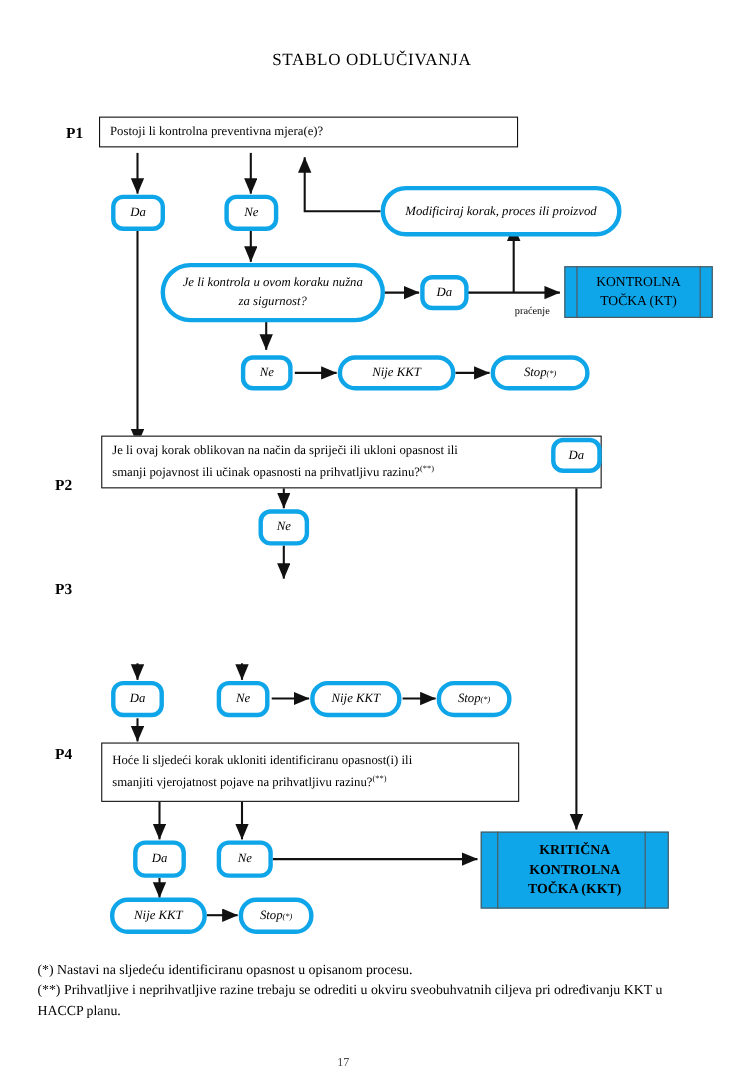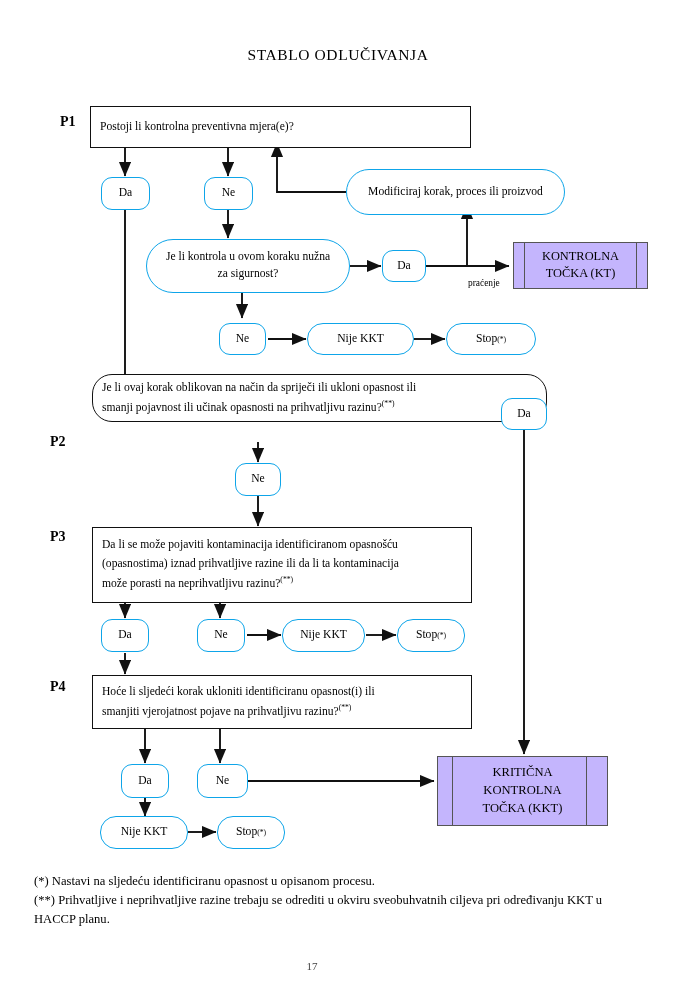--- a/index.html
+++ b/index.html
@@ -17,34 +17,34 @@
   
   .qbox{position:absolute;border:1.6px solid #111;background:#fff;
         box-sizing:border-box;}
   .qbox .txt{position:absolute;left:9px;right:9px;top:50%;
              transform:translateY(-50%);
              font-size:11.6px;line-height:1.62;text-align:justify;
              text-align-last:left;}
   .qbox .txt.one{text-align:left;}
 
   
-  .node{position:absolute;border:1px solid #0ea5e9;background:#fff;
+  .node{position:absolute;border:4px solid #0ea5e9;background:#fff;
         box-sizing:border-box;display:flex;align-items:center;
         justify-content:center;font-size:11.6px;text-align:center;
-        line-height:1.45;}
+        line-height:1.45;font-style:italic;}
 
   
-  .term{position:absolute;border:1.3px solid #555;background:#c4b5fd;
+  .term{position:absolute;border:1.3px solid #555;background:#0ea5e9;
         box-sizing:border-box;}
   .term .inner{position:absolute;top:-1.3px;bottom:-1.3px;
                border-left:1.3px solid #555;border-right:1.3px solid #555;}
   .term .tlbl{position:absolute;left:0;right:0;top:50%;
               transform:translateY(-50%);text-align:center;
               font-size:12.4px;line-height:1.42;}
-  .term.kkt .tlbl{font-weight:normal;font-size:12.6px;}
+  .term.kkt .tlbl{font-weight:bold;font-size:12.6px;}
 
   .sup{font-size:7.6px;vertical-align:super;}
 
   .edgelabel{position:absolute;font-size:9.4px;}
 
   .notes{position:absolute;left:34px;top:872px;width:610px;
          font-size:12.6px;line-height:1.52;}
   .pageno{position:absolute;left:0;top:960px;width:624px;text-align:center;
           font-size:11px;color:#444;}
 
@@ -110,21 +110,21 @@
 
       <line x1="248" y1="781" x2="434" y2="781" marker-end="url(#ah)"></line>
     </g>
   </svg>
 
   <div class="plabel" style="left:50px;top:114px;margin-left:10px;">P1</div>
   <div class="plabel" style="left:50px;top:398px;margin-top:36px;">P2</div>
   <div class="plabel" style="left:50px;top:529px;">P3</div>
   <div class="plabel" style="left:50px;top:679px;">P4</div>
 
-  <div class="qbox" style="left:90px;top:106px;width:381px;height:42px;">
+  <div class="qbox" style="left:90px;top:106px;width:381px;height:28px;">
     <div class="txt one">Postoji li kontrolna preventivna mjera(e)?</div>
   </div>
 
   <div class="node" style="left:101px;top:177px;width:49px;height:33px;border-radius:11px;">
     <span>Da</span>
   </div>
   <div class="node" style="left:204px;top:177px;width:49px;height:33px;border-radius:11px;">
     <span>Ne</span>
   </div>
 
@@ -154,40 +154,33 @@
   </div>
 
   <div class="node" style="left:307px;top:323px;width:107px;height:32px;border-radius:16px;">
     <span>Nije KKT</span>
   </div>
   <div class="node" style="left:446px;top:323px;width:90px;height:32px;border-radius:16px;">
     <span>Stop</span>
       <span class="sup">(*)</span>
   </div>
 
-  <div class="qbox" style="left:92px;top:374px;width:455px;height:48px;border-radius:20px;">
+  <div class="qbox" style="left:92px;top:396px;width:455px;height:48px;">
     <div class="txt">
       <span>Je li ovaj korak oblikovan na način da spriječi ili ukloni opasnost ili</span><br>
       <span>smanji pojavnost ili učinak opasnosti na prihvatljivu razinu?</span><span class="sup">(**)</span>
     </div>
   </div>
   <div class="node" style="left:501px;top:398px;width:46px;height:32px;border-radius:11px;">
     <span>Da</span>
   </div>
   <div class="node" style="left:235px;top:463px;width:46px;height:33px;border-radius:11px;">
     <span>Ne</span>
   </div>
 
-  <div class="qbox" style="left:92px;top:527px;width:380px;height:76px;">
-    <div class="txt">
-      <span>Da li se može pojaviti kontaminacija identificiranom opasnošću</span><br>
-      <span>(opasnostima) iznad prihvatljive razine ili da li ta kontaminacija</span><br>
-      <span>može porasti na neprihvatljivu razinu?</span><span class="sup">(**)</span>
-    </div>
-  </div>
   <div class="node" style="left:101px;top:619px;width:48px;height:33px;border-radius:11px;">
     <span>Da</span>
   </div>
   <div class="node" style="left:197px;top:619px;width:48px;height:33px;border-radius:11px;">
     <span>Ne</span>
   </div>
   <div class="node" style="left:282px;top:619px;width:83px;height:33px;border-radius:16px;">
     <span>Nije KKT</span>
   </div>
   <div class="node" style="left:397px;top:619px;width:68px;height:33px;border-radius:16px;">

